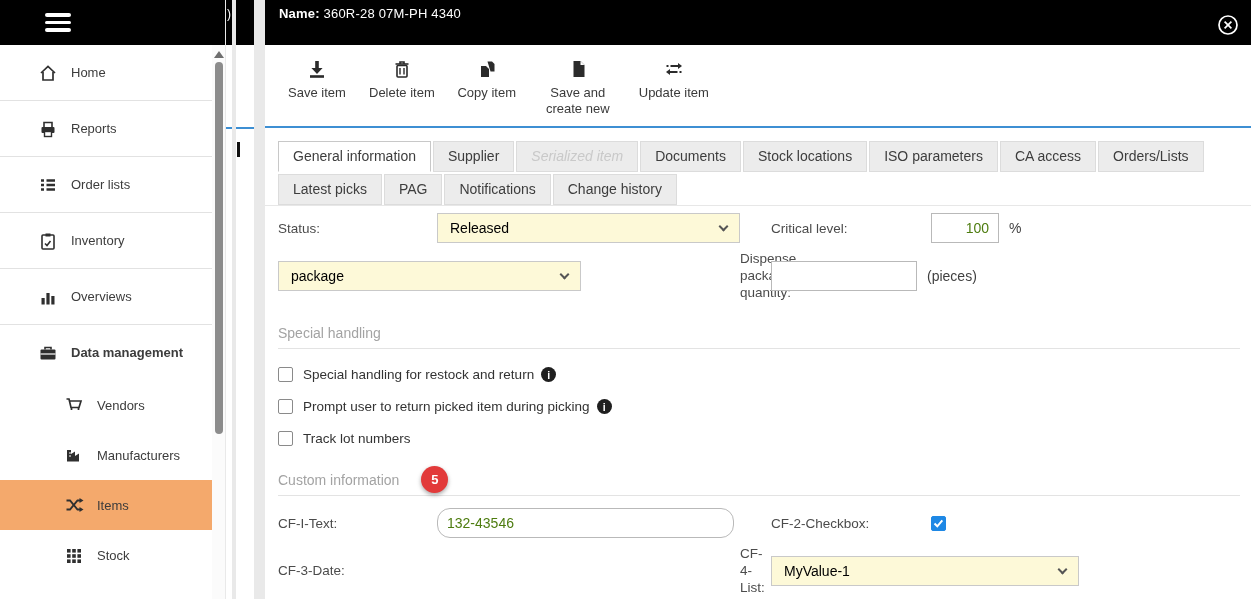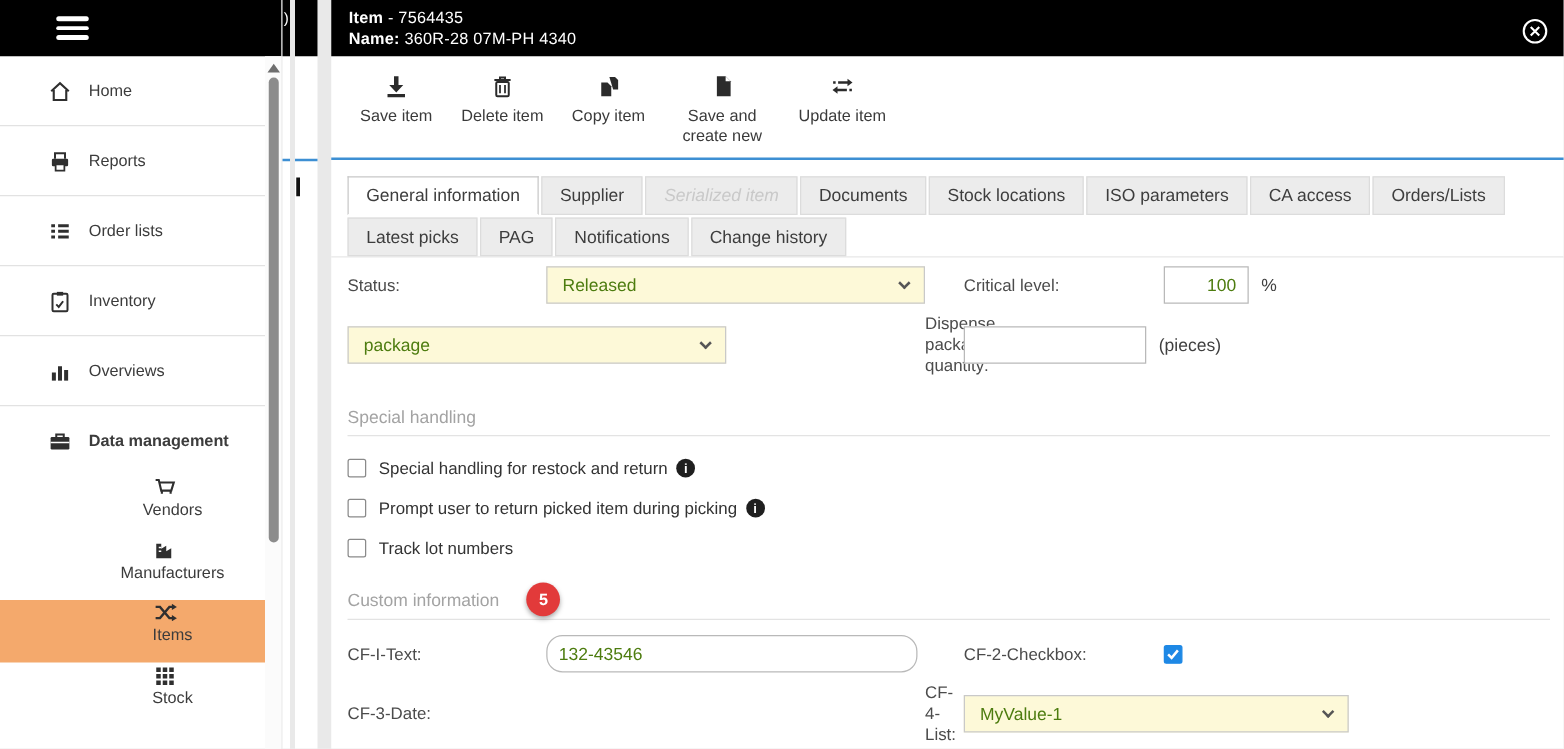--- a/index.html
+++ b/index.html
@@ -9,21 +9,21 @@
 
   
   .sidebar { position:absolute; left:0; top:0; width:225px; height:599px; background:#fff; }
   .sidebar-top { height:45px; background:#000; display:flex; align-items:center; padding-left:45px; }
   .hamburger { display:flex; flex-direction:column; gap:4px; cursor:pointer; }
   .hamburger span { display:block; width:26px; height:3.5px; background:#fff; border-radius:2px; }
   .nav { width:212px; }
   .nav-item { height:56px; display:flex; align-items:center; padding-left:38px; color:#3c3c3c; font-size:13px; cursor:pointer; }
   .nav-item.sep { border-bottom:1px solid #e2e2e2; }
   .nav-item.head { font-weight:bold; height:55px; }
-  .nav-item.sub { height:50px; padding-left:64px;flex-direction:column; }
+  .nav-item.sub { height:50px; padding-left:64px; }
   .nav-item.active { background:#f4a96c; }
   .nav-icon { width:20px; height:20px; margin-right:13px; flex:0 0 20px; display:inline-flex; }
   .nav-icon svg { width:20px; height:20px; }
   
   .sb-rail { position:absolute; right:0; top:45px; width:13px; height:554px; background:#fbfbfb; }
   .sb-up { position:absolute; left:2px; top:6px; width:0; height:0; border-left:5px solid transparent; border-right:5px solid transparent; border-bottom:7px solid #6e6e6e; }
   .sb-thumb { position:absolute; left:2.5px; top:17px; width:8px; height:372px; background:#8c8c8c; border-radius:4px; }
 
   
   .sliver { position:absolute; top:0; height:599px; background:#fff; }
@@ -51,21 +51,21 @@
   .tab-row { display:flex; }
   .tab { background:#ececec; border:1px solid #dcdcdc; color:#3d3d3d; font-size:14px; padding:6px 14px 7px; margin-right:2px; white-space:nowrap; cursor:pointer; }
   .tab.active { background:#fff; border:1px solid #c8c8c8; border-bottom-color:#fff; }
   .tab.disabled { color:#c9c9c9; font-style:italic; cursor:default; }
   .tab-row + .tab-row { margin-top:2px; }
 
   
   .form { padding:7px 11px 0 13px; }
   .frow { display:grid; grid-template-columns:159px 303px 31px 160px 1fr; align-items:center; min-height:30px; margin-bottom:7px; }
   .flabel { font-size:13.5px; color:#4b4b4b; line-height:17px; padding-right:10px; }
-  .sel { height:30px; background:#fdf9d8; border:1px solid #c9c9c9; display:flex; align-items:center; padding:0 12px; font-size:14px; color:#4d7c0f; cursor:pointer; position:relative; }
+  .sel { height:30px; background:#fdf9d8; border:1px solid #c9c9c9; display:flex; align-items:center; padding:0 12px; font-size:14px; color:#000000; cursor:pointer; position:relative; }
   .sel .chev { position:absolute; right:12px; top:9px; width:7px; height:7px; border-right:2px solid #555; border-bottom:2px solid #555; transform:rotate(45deg); }
   .inp { height:30px; border:1px solid #b9b9b9; background:#fff; font-family:"Liberation Sans",sans-serif; font-size:14px; color:#4d7c0f; padding:0 9px; outline:none; }
   .unit { font-size:14px; color:#3f3f3f; margin-left:10px; }
   .w303 { width:303px; } .w308 { width:308px; } .w297 { width:297px;border-radius:13px; }
   .field-flex { display:flex; align-items:center; }
 
   .section-title { font-size:14px; color:#a3a3a3; display:flex; align-items:center; }
   .section-hr { border:none; border-top:1px solid #e3e3e3; margin-top:7px; }
   .mt-special { margin-top:24px; }
   .mt-custom { margin-top:20px; }
@@ -223,21 +223,20 @@
   <div class="sliver sliver2">
     <div class="sl-top"></div>
     <div class="sl-blue"></div>
     <div class="sl-caret"></div>
   </div>
 
   <main class="panel">
 
     <div class="panel-header">
       <div>
-        <div class="ph-line"><b>Item</b><span> - 7564435</span></div>
         <div class="ph-line"><b>Name:</b><span> 360R-28 07M-PH 4340</span></div>
       </div>
       <svg class="close-btn" viewBox="0 0 22 22">
           <circle cx="11" cy="11" r="9" fill="none" stroke="#fff" stroke-width="1.7"></circle>
           <path d="M7.6 7.6l6.8 6.8M14.4 7.6l-6.8 6.8" stroke="#fff" stroke-width="1.7"></path>
         </svg>
     </div>
 
     <div class="toolbar">
       <div class="tb-btn">

